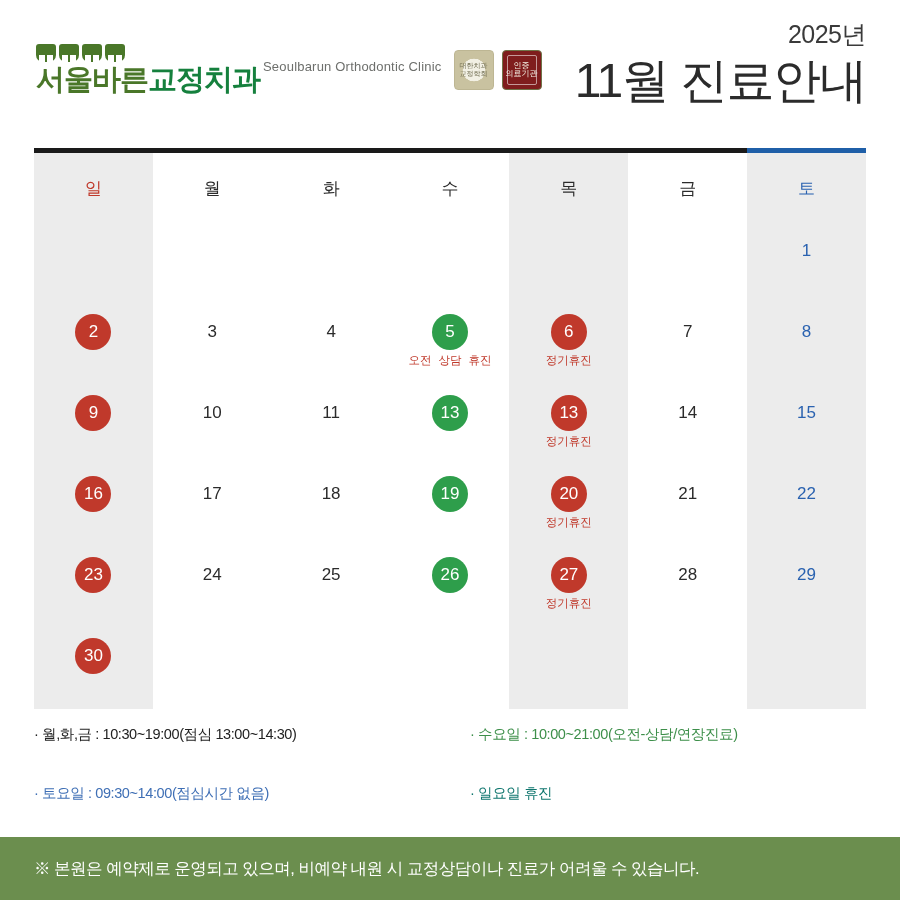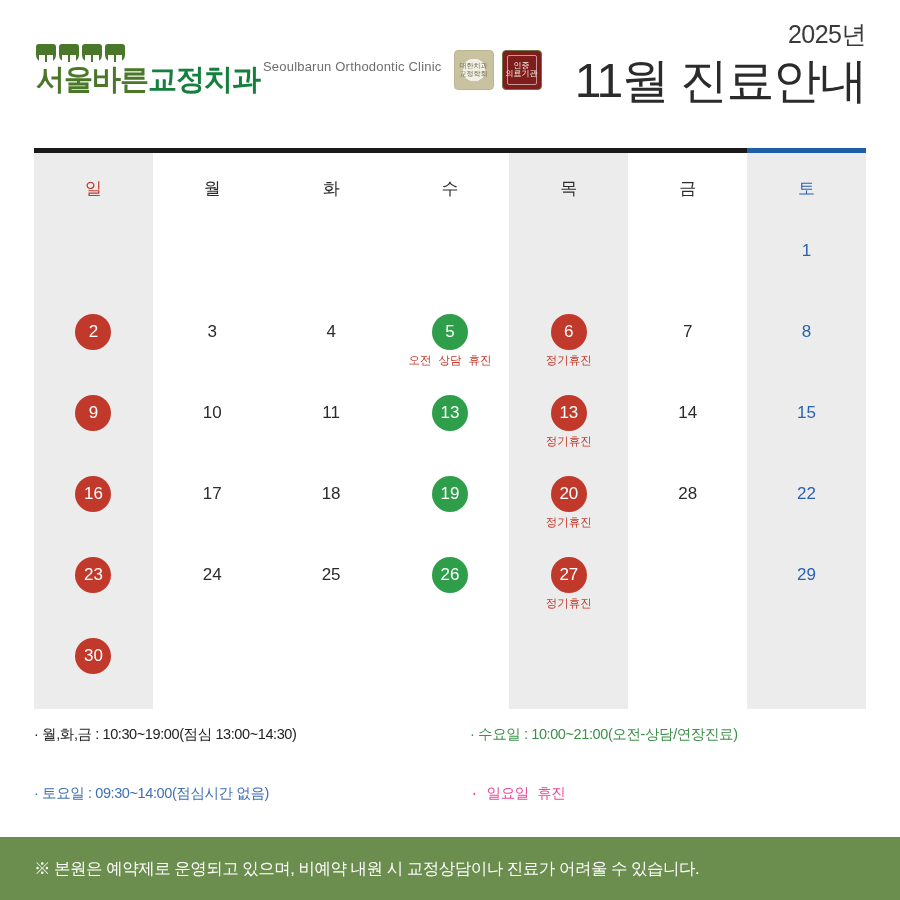--- a/index.html
+++ b/index.html
@@ -216,21 +216,21 @@
     row-gap: 11px;
     gap: 40px;
   }
   .legend-item {
     font-size: 14.5px;
     letter-spacing: -0.4px;
     white-space: nowrap;
   }
   .c-dark { color: #222222; }
   .c-blue { color: #3f6fb5; }
-  .c-red { color: #ec4899; font-family: Liberation Mono, monospace; }
+  .c-red { color: #0f766e; }
   .c-green { color: #3d8f4a; }
 
   
   .footer {
     position: absolute;
     left: 0;
     right: 0;
     bottom: 0;
     height: 63px;
     background: #6b8e4e;
@@ -406,20 +406,23 @@
       <div class="daycell">
           <div class="dnum empty"></div>
         </div>
       <div class="daycell">
           <div class="dnum">7</div>
         </div>
       <div class="daycell">
           <div class="dnum">14</div>
         </div>
       <div class="daycell">
+          <div class="dnum">21</div>
+        </div>
+      <div class="daycell">
           <div class="dnum">28</div>
         </div>
       <div class="daycell">
           <div class="dnum empty"></div>
         </div>
     </div>
 
     <div class="col sat shaded">
       <div class="topbar"></div>
       <div class="dowcell">토</div>

